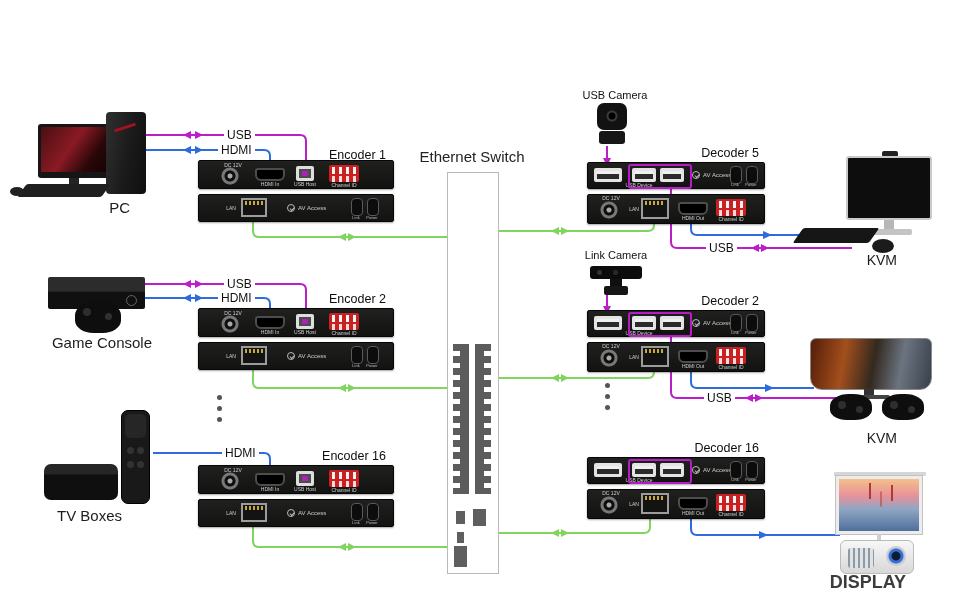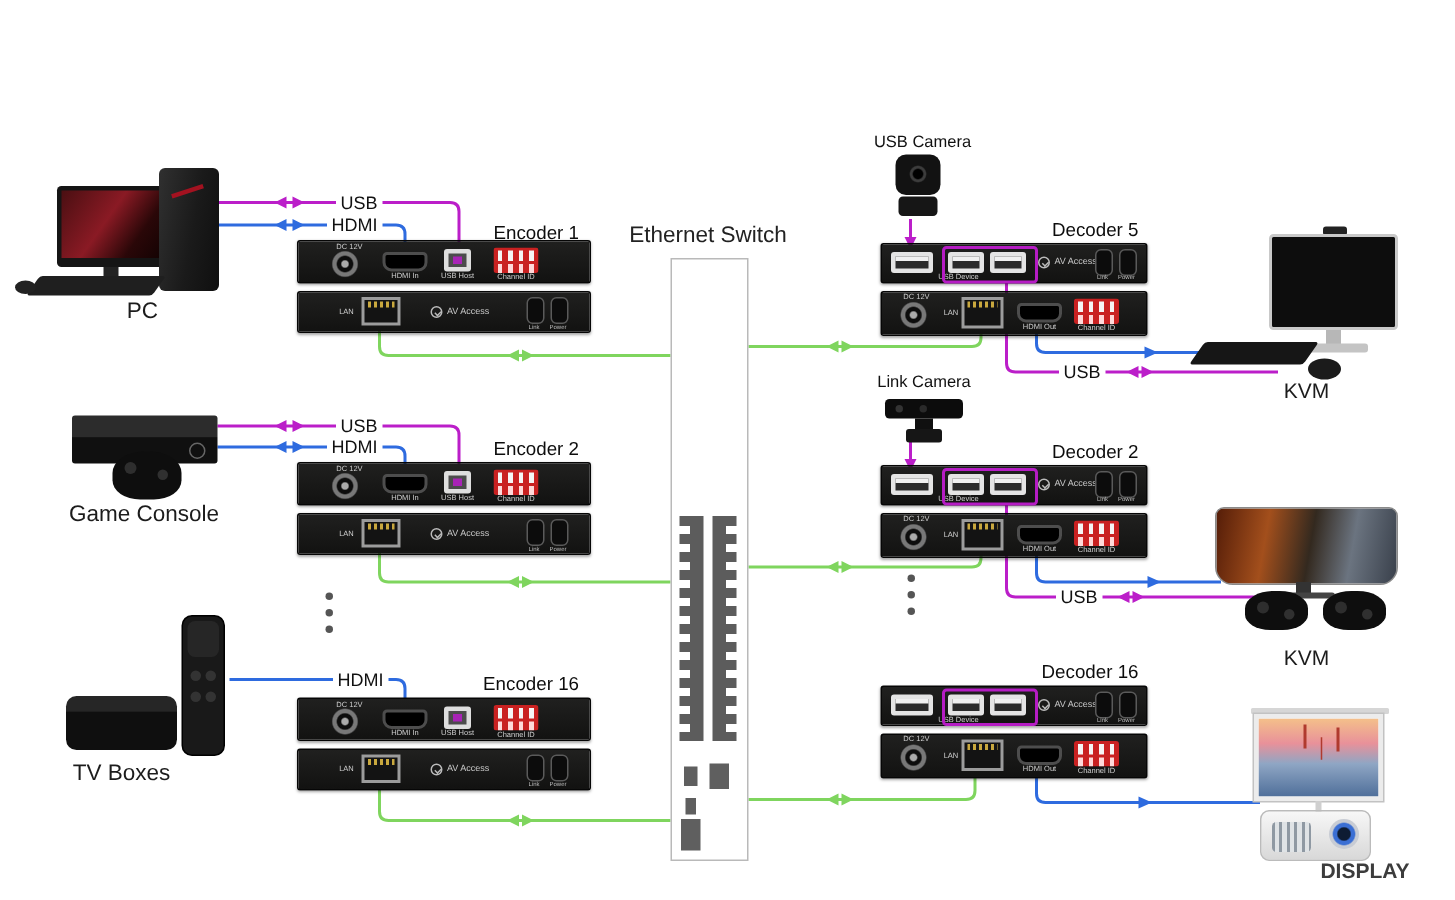--- a/index.html
+++ b/index.html
@@ -2,21 +2,21 @@
 <html style="--usb-cable: #bb1ec9; --hdmi-cable: #2e6bdf; --lan-cable: #7fd55e;"><head>
 <meta charset="utf-8">
 <style>
   html,body{margin:0;padding:0;background:#fff;}
   .stage{position:relative;width:970px;height:600px;background:#fff;overflow:hidden;
          font-family:"Liberation Sans",sans-serif;color:#1a1a1a;}
   
   .title{position:absolute;left:0;top:18px;width:970px;text-align:center;
          font-size:52px;font-weight:bold;letter-spacing:-1px;color:#2e2e2e;}
   
-  .dev-label{position:absolute;font-size:15px;color:#1c1c1c;text-align:center;}
+  .dev-label{position:absolute;font-size:15px;color:#1c1c1c;text-align:right;}
   .small-label{position:absolute;font-size:11px;color:#111;text-align:center;}
   .unit-label{position:absolute;font-size:12.5px;color:#0d0d0d;text-align:right;}
   .switch-label{position:absolute;font-size:15px;color:#222;text-align:center;}
   .cable-label{position:absolute;font-size:12px;color:#111;background:#fff;padding:0 3px;z-index:5;}
   
   svg.cables{position:absolute;left:0;top:0;z-index:1;}
   .cable{fill:none;stroke-width:2;}
   .c-usb{stroke:var(--usb-cable,#bb1ec9);} .a-usb{fill:var(--usb-cable,#bb1ec9);}
   .c-hdmi{stroke:var(--hdmi-cable,#2e6bdf);} .a-hdmi{fill:var(--hdmi-cable,#2e6bdf);}
   .c-lan{stroke:var(--lan-cable,#7fd55e);} .a-lan{fill:var(--lan-cable,#7fd55e);}
@@ -419,15 +419,15 @@
   <div class="art pad pad2b"></div>
   <div class="dev-label" style="left:845px;top:430px;width:52px;font-size:14px">KVM</div>
 
   <div class="art scr-top"></div>
   <div class="art scr"></div>
   <div class="art scr-pole"></div>
   <div class="art proj">
     <div class="proj-vent"></div>
     <div class="proj-lens"></div>
   </div>
-  <div class="dev-label display-label" style="left:870px;top:572px;width:80px;font-size:14px">DISPLAY</div>
+  <div class="dev-label display-label" style="left:826px;top:572px;width:80px;font-size:18px">DISPLAY</div>
 
 </div>
 
 </body></html>

